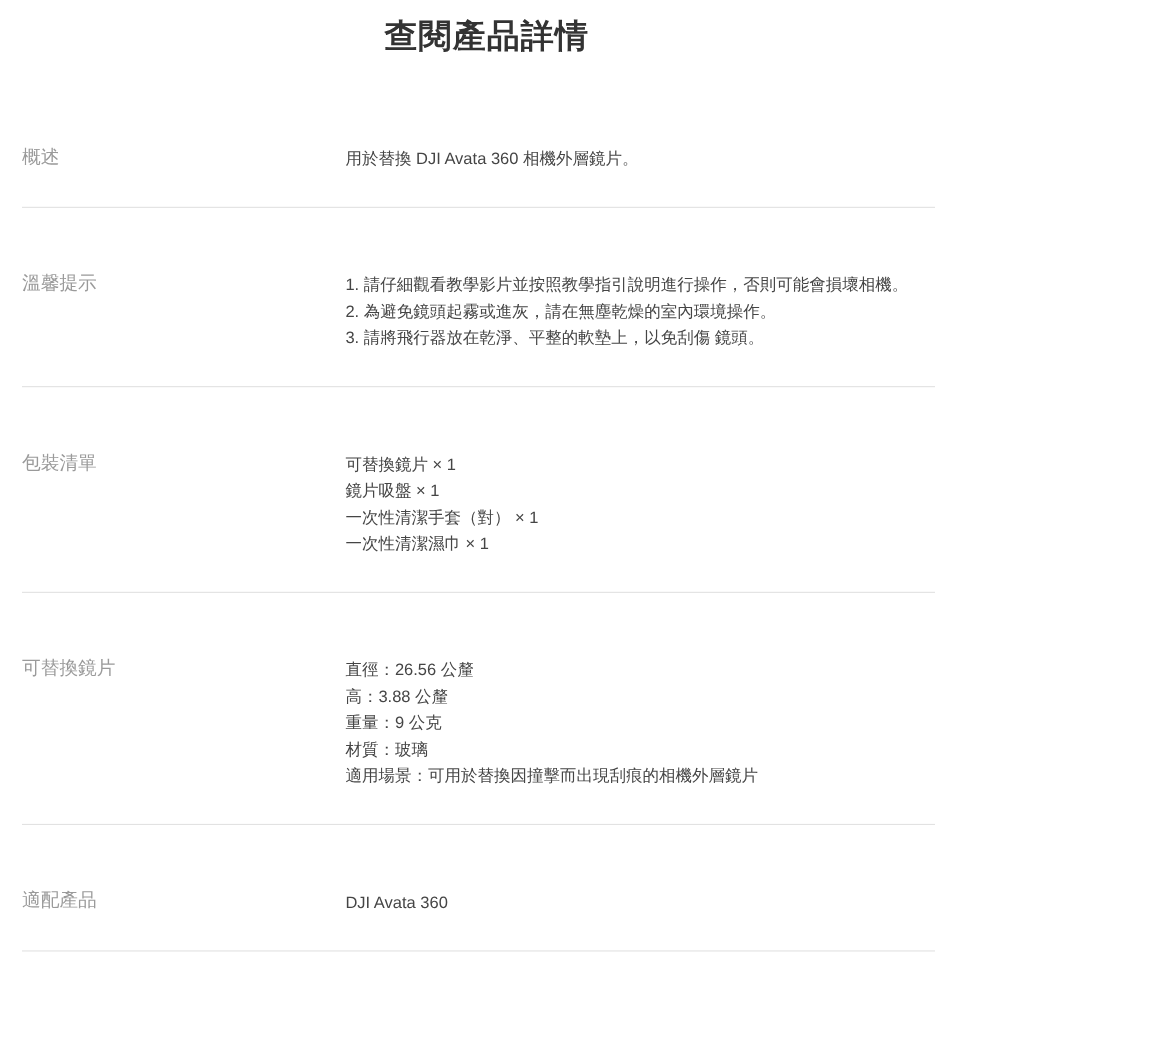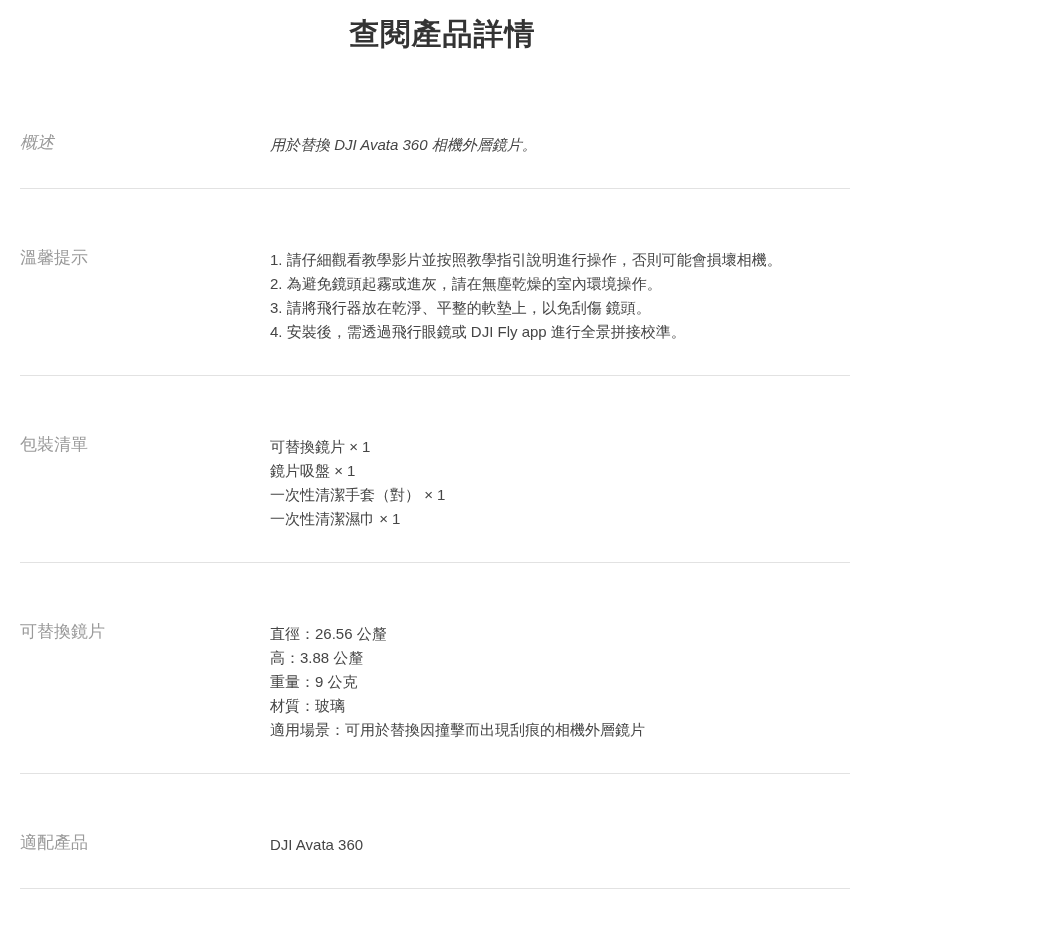--- a/index.html
+++ b/index.html
@@ -20,38 +20,39 @@
     color: #333333;
     letter-spacing: 1px;
   }
   .sections { margin: 0 35px 0 20px; }
   .section {
     display: flex;
     align-items: flex-start;
     padding: 57px 0 31px 0;
     border-bottom: 1px solid #e2e2e2;
   }
-  .section.first { padding-top: 79px; font-style: italic; }
+  .section.first { padding-top: 79px; }
   .section-label {
     width: 250px;
     flex: 0 0 250px;
     font-size: 17px;
     line-height: 24px;
     color: #9a9a9a;
     font-weight: 400;
   }
   .section-content {
     flex: 1;
     padding-top: 2px;
     font-size: 15px;
     color: #454545;
   }
   .content-line {
     line-height: 24px;
     white-space: pre-wrap;
+    margin-left: 44px;
   }
 </style>
 </head>
 <body>
 
 <div class="page">
 
   <h1 class="page-title">查閱產品詳情</h1>
 
   <div class="sections">
@@ -62,21 +63,20 @@
           <div class="content-line">用於替換 DJI Avata 360 相機外層鏡片。</div>
         </div>
     </div>
 
     <div class="section">
       <div class="section-label">溫馨提示</div>
       <div class="section-content">
           <div class="content-line">1. 請仔細觀看教學影片並按照教學指引說明進行操作，否則可能會損壞相機。</div>
           <div class="content-line">2. 為避免鏡頭起霧或進灰，請在無塵乾燥的室內環境操作。</div>
           <div class="content-line">3. 請將飛行器放在乾淨、平整的軟墊上，以免刮傷 鏡頭。</div>
-          <div class="content-line">4. 安裝後，需透過飛行眼鏡或 DJI Fly app 進行全景拼接校準。</div>
         </div>
     </div>
 
     <div class="section">
       <div class="section-label">包裝清單</div>
       <div class="section-content">
           <div class="content-line">可替換鏡片 × 1</div>
           <div class="content-line">鏡片吸盤 × 1</div>
           <div class="content-line">一次性清潔手套（對） × 1</div>
           <div class="content-line">一次性清潔濕巾 × 1</div>

